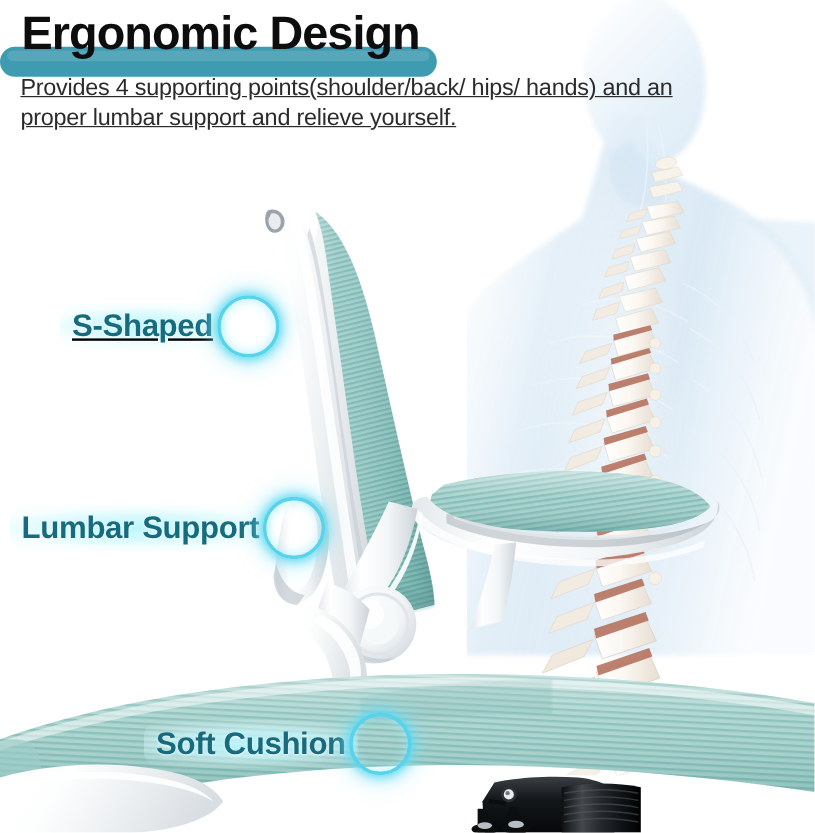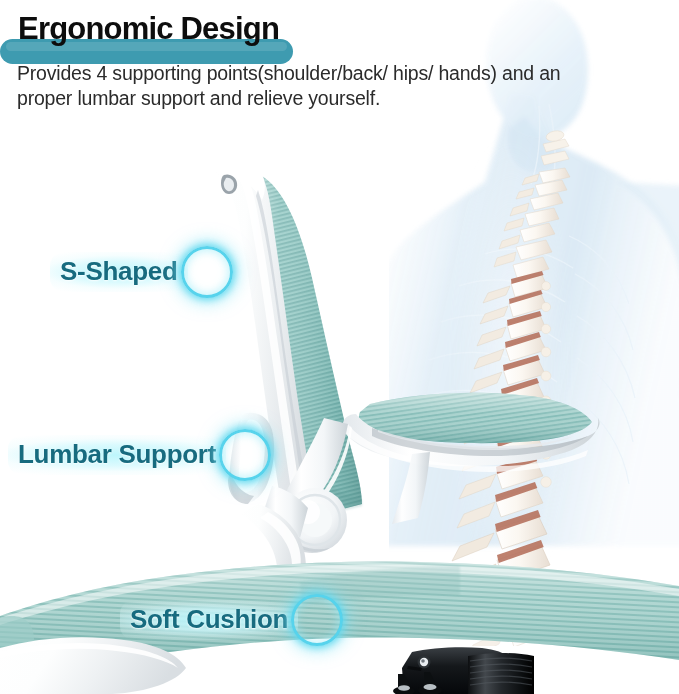--- a/index.html
+++ b/index.html
@@ -42,36 +42,37 @@
   .title-bar::after {
     content: "";
     position: absolute;
     left: 6px; right: 6px; top: 3px; height: 9px;
     border-radius: 8px;
     background: rgba(255,255,255,0.12);
   }
   .title-text {
     position: relative;
     z-index: 1;
-    font-size: 31px;
+    font-size: 39px;
     font-weight: bold;
     color: #0d0d0d;
     letter-spacing: -0.8px;
     line-height: 46px;
     white-space: nowrap;
   }
 
   .subtitle {
     margin: 9px 0 0 17px;
     font-size: 19.5px;
     line-height: 25px;
     color: #2b2b2b;
     font-weight: normal;
     letter-spacing: -0.2px;
     max-width: 600px;
+    text-decoration: underline;
   }
 
   
   .anatomy {
     position: absolute;
     right: -10px;
     top: -14px;
     width: 300px;
     height: 660px;
     z-index: 5;
@@ -116,22 +117,22 @@
     position: absolute;
     inset: 3px;
     border-radius: 50%;
     border: 3px solid #57d3ec;
     box-shadow:
       0 0 7px 2px rgba(96,216,238,0.90),
       0 0 16px 6px rgba(130,228,245,0.55),
       inset 0 0 8px 2px rgba(150,235,248,0.55);
   }
 
-  #callout-s-shaped      { left: 50px;  top: 244px; }
-  #callout-lumbar        { left: 8px;   top: 427px; }
+  #callout-s-shaped      { left: 50px;  top: 244px; text-decoration: underline; }
+  #callout-lumbar        { left: 8px;   top: 412px; }
   #callout-soft-cushion  { left: 120px; top: 592px; }
 </style>
 </head>
 <body>
 
 <div id="page">
 
   <svg class="anatomy" viewBox="0 0 300 660" preserveAspectRatio="xMidYMin meet">
     <defs>
       <linearGradient id="bodyGrad" x1="0" y1="0" x2="1" y2="0.3">

